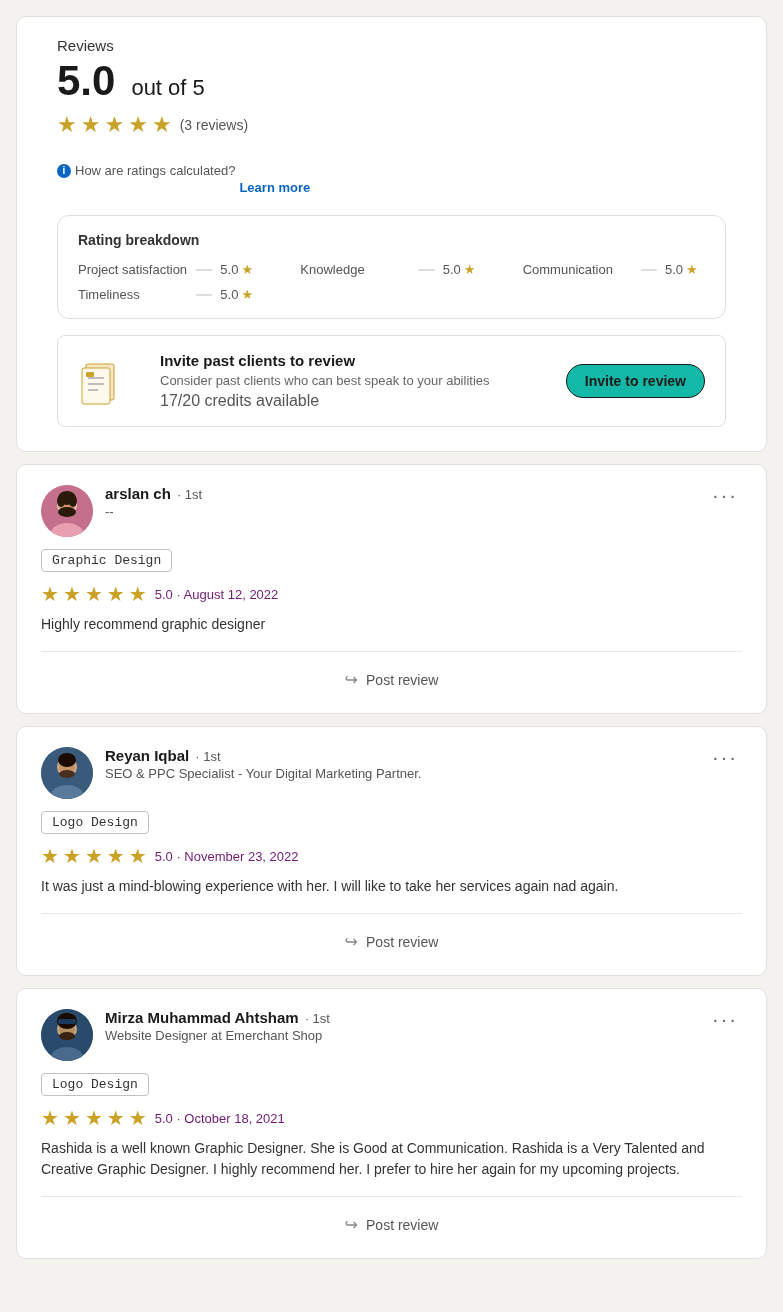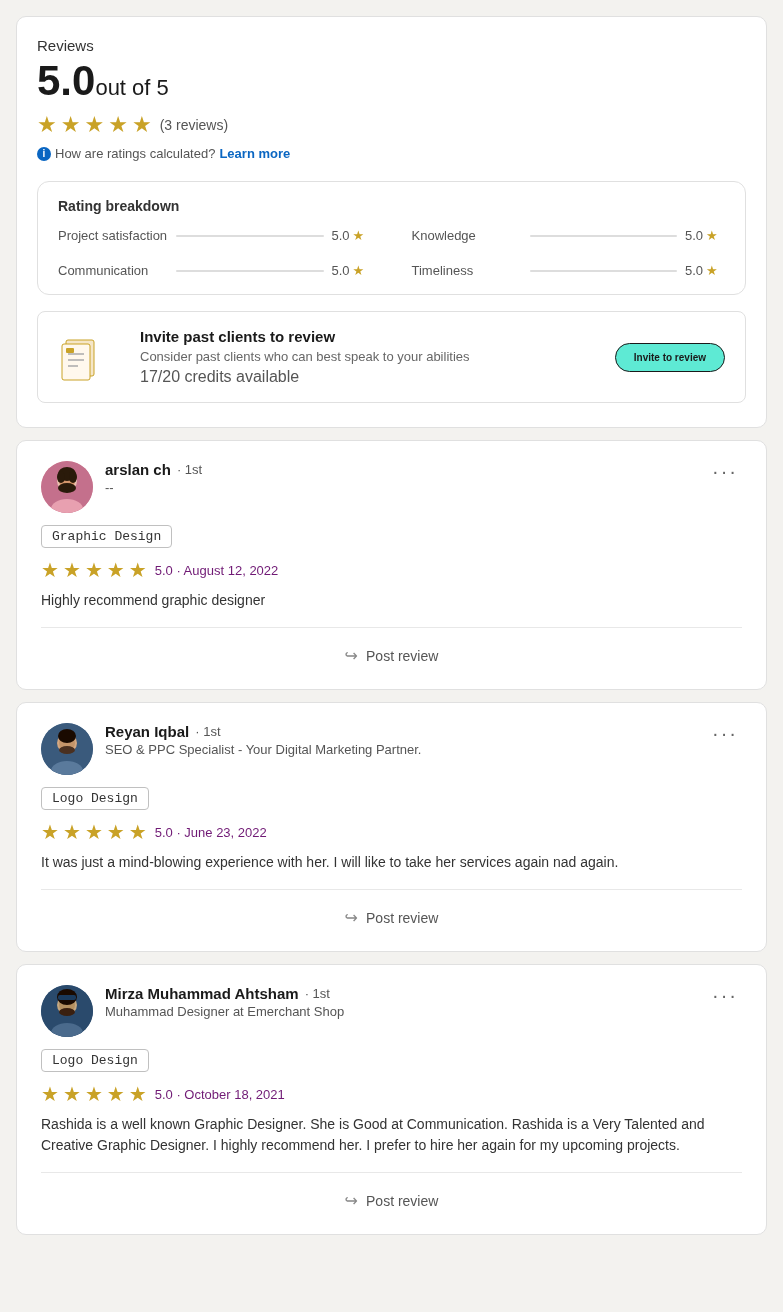--- a/index.html
+++ b/index.html
@@ -16,40 +16,40 @@
       background: #f3f2ef;
       display: flex;
       flex-direction: column;
       gap: 12px;
     }
 
     
     .reviews-header-card {
       background: #fff;
       border-radius: 10px;
-      padding: 20px 20px 24px;
+      padding: 20px 40px 24px;
       border: 1px solid #e0e0e0;
     }
     .reviews-title {
       font-size: 15px;
       color: #333;
       font-weight: 400;
       margin-bottom: 6px;
     }
     .rating-big {
       font-size: 42px;
       font-weight: 700;
       color: #1a1a1a;
       line-height: 1;
     }
     .out-of {
       font-size: 22px;
       font-weight: 400;
       color: #1a1a1a;
-      margin-left: 0;
+      margin-left: 16px;
     }
     .rating-big-row {
       display: flex;
       align-items: baseline;
       margin-bottom: 10px;
     }
     .stars-row {
       display: flex;
       align-items: center;
       gap: 4px;
@@ -82,39 +82,40 @@
       background: #0a66c2;
       color: #fff;
       font-size: 10px;
       font-weight: bold;
       flex-shrink: 0;
     }
     .how-ratings a {
       color: #0a66c2;
       text-decoration: none;
       font-weight: 600;
+      margin-top: 34px;
     }
 
     
     .rating-breakdown-section {
       border: 1px solid #e0e0e0;
       border-radius: 12px;
       padding: 16px 20px;
       margin-bottom: 16px;
     }
     .rating-breakdown-title {
       font-size: 14px;
       font-weight: 600;
       color: #333;
       margin-bottom: 14px;
     }
     .rating-grid {
       display: grid;
-      grid-template-columns: 1fr 1fr;
-      gap: 20px 40px;
+      grid-template-columns: 1fr 1fr 1fr;
+      gap: 10px 40px;
     }
     .rating-item {
       display: flex;
       align-items: center;
       gap: 8px;
     }
     .rating-label {
       font-size: 13px;
       color: #555;
       min-width: 110px;
@@ -172,24 +173,24 @@
       font-size: 13px;
       color: #666;
       margin-bottom: 4px;
     }
     .invite-credits {
       font-size: 16px;
       color: #555;
     }
     .invite-btn {
       border: 1.5px solid #1a1a1a;
-      background: #5eead4;
+      background: #14b8a6;
       border-radius: 20px;
       padding: 8px 18px;
-      font-size: 10px;
+      font-size: 14px;
       font-weight: 600;
       color: #1a1a1a;
       cursor: pointer;
       white-space: nowrap;
     }
 
     
     .review-card {
       background: #fff;
       border-radius: 10px;
@@ -222,21 +223,21 @@
       background: linear-gradient(135deg, #e8a8b0, #c4708c);
     }
     .avatar-reyan {
       background: linear-gradient(135deg, #5a7a9c, #3a5a7c);
     }
     .avatar-mirza {
       background: linear-gradient(135deg, #4a6a8c, #2a4a6c);
     }
     .reviewer-name-row {
       display: flex;
-      align-items: center;
+      align-items: flex-end;
       gap: 6px;
     }
     .reviewer-name {
       font-size: 15px;
       font-weight: 600;
       color: #1a1a1a;
     }
     .reviewer-degree {
       font-size: 13px;
       color: #555;
@@ -477,21 +478,21 @@
 
     <div class="category-badge">Logo Design</div>
 
     <div class="review-stars-row">
       <span class="review-star">★</span>
       <span class="review-star">★</span>
       <span class="review-star">★</span>
       <span class="review-star">★</span>
       <span class="review-star">★</span>
       <span class="review-score-date">
-        <span>5.0</span> · <span>June 23, 2022</span>
+        <span>5.0</span> · <span>November 23, 2022</span>
       </span>
     </div>
 
     <div class="review-text">It was just a mind-blowing experience with her. I will like to take her services again nad again.</div>
 
     <hr class="post-review-divider">
     <button class="post-review-btn">
       <span class="post-review-icon">↪</span>
       <span>Post review</span>
     </button>
@@ -509,21 +510,21 @@
             <rect x="17" y="10" width="18" height="5" rx="2" fill="#1a3a5c"></rect>
             <ellipse cx="26" cy="27" rx="8" ry="4" fill="#3a2010"></ellipse>
             <ellipse cx="26" cy="48" rx="16" ry="10" fill="#4a6a8c"></ellipse>
           </svg>
         </div>
         <div>
           <div class="reviewer-name-row">
             <span class="reviewer-name">Mirza Muhammad Ahtsham</span>
             <span class="reviewer-degree">· <span>1st</span></span>
           </div>
-          <div class="reviewer-sub">Muhammad Designer at Emerchant Shop</div>
+          <div class="reviewer-sub">Website Designer at Emerchant Shop</div>
         </div>
       </div>
       <span class="more-btn">···</span>
     </div>
 
     <div class="category-badge">Logo Design</div>
 
     <div class="review-stars-row">
       <span class="review-star">★</span>
       <span class="review-star">★</span>

